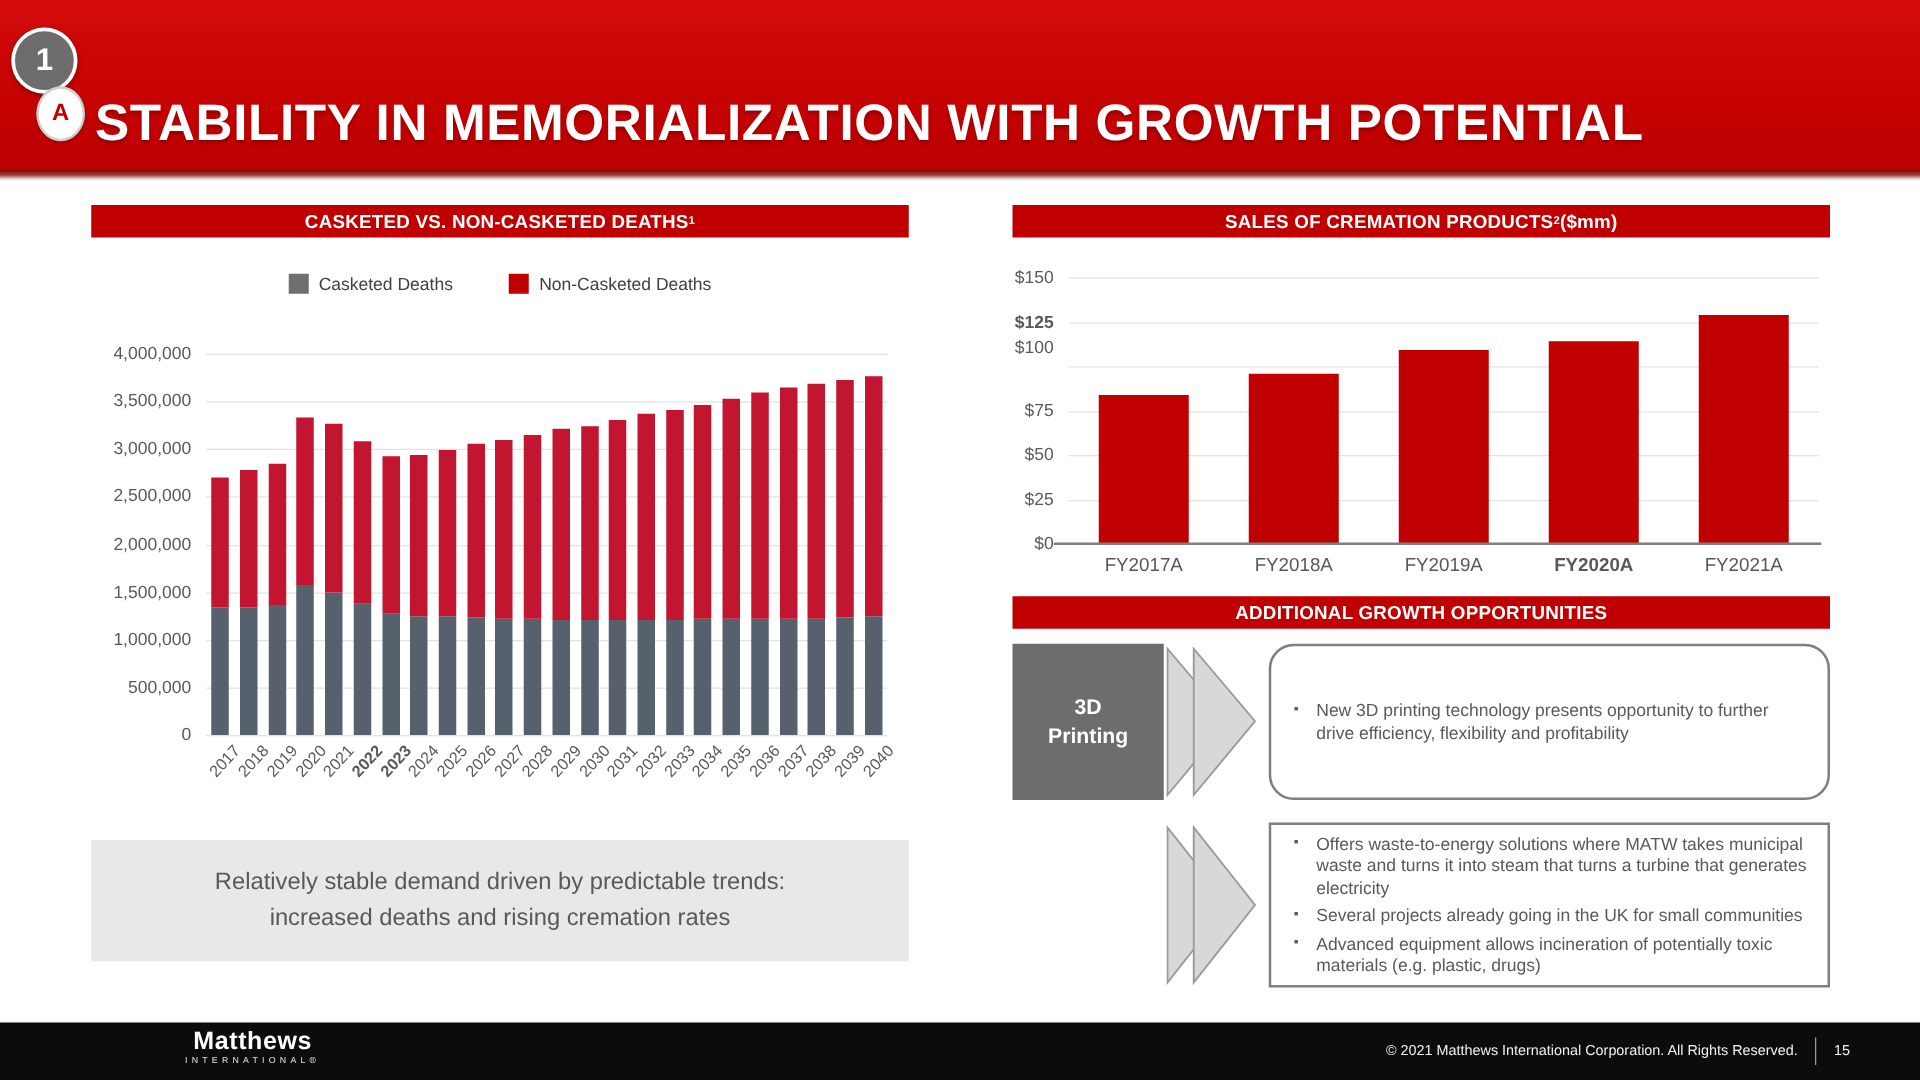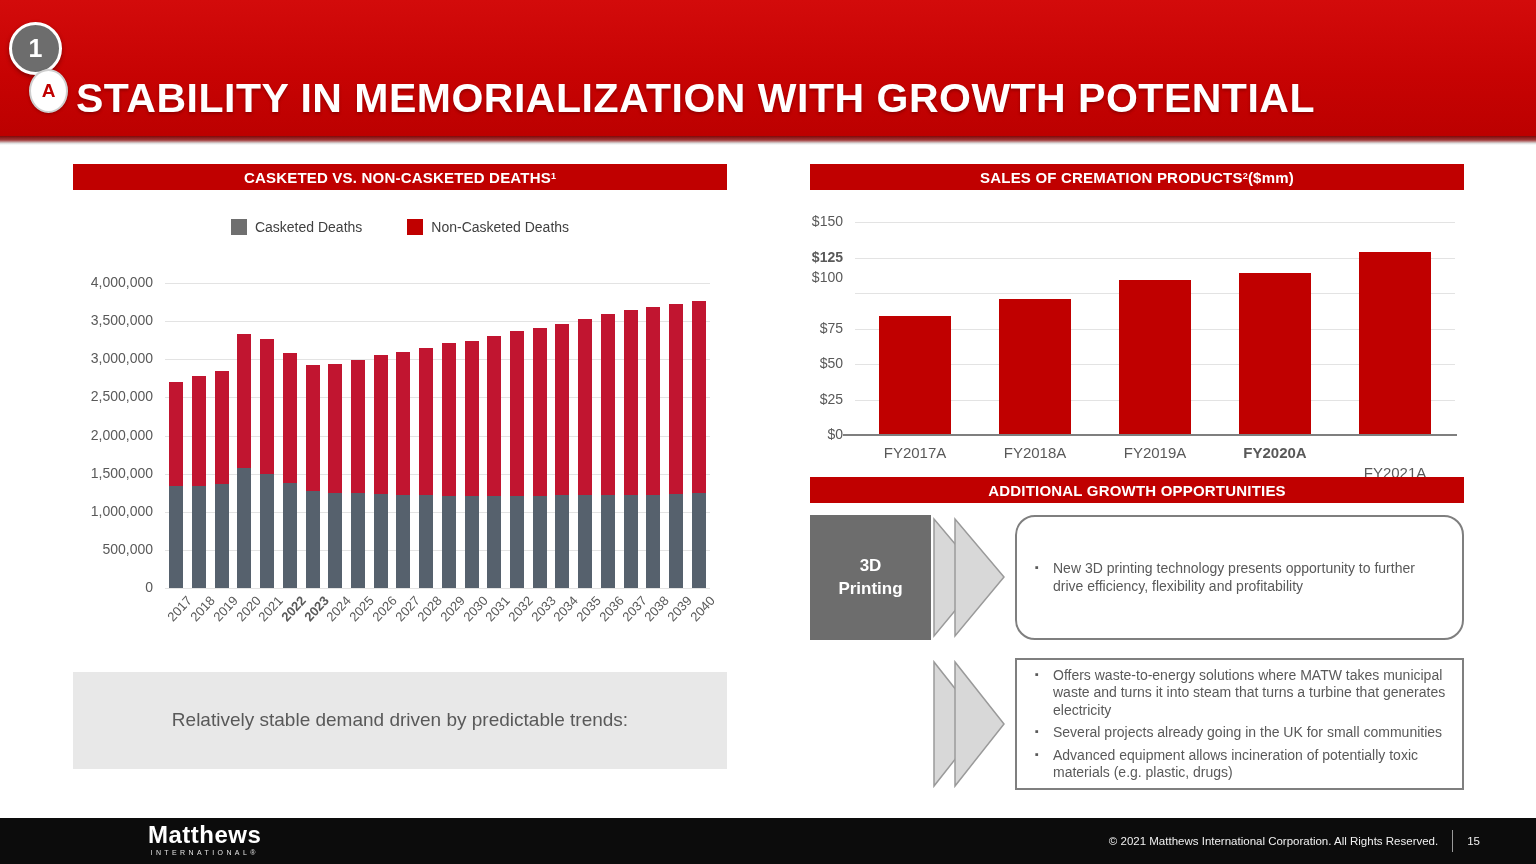--- a/index.html
+++ b/index.html
@@ -75,21 +75,21 @@
   #callout { position:absolute; left:73px; top:672px; width:654px; height:97px; background:#e8e8e8;
              display:flex; flex-direction:column; justify-content:center; text-align:center;
              font-size:19px; color:#595959; line-height:1.5; }
   #notes { position:absolute; left:100px; top:781px; font-size:11.5px; color:#808080; line-height:1.6;
            white-space:pre-wrap; }
   #notes sup { font-size:8px; }
 
   
   #footer { position:absolute; left:0; top:818px; width:1536px; height:46px; background:#0c0c0c; color:#fff; }
   #logo { position:absolute; left:148px; top:4px; text-align:center; }
-  #logo-main { font-size:24px; font-weight:bold; letter-spacing:.5px; line-height:1.1; }
+  #logo-main { font-size:20px; font-weight:bold; letter-spacing:.5px; line-height:1.1; }
   #logo-sub  { font-size:7px; letter-spacing:3.4px; color:#e3e3e3; margin-top:1px; }
   #footer-right { position:absolute; right:56px; top:0; height:46px; display:flex; align-items:center;
                   gap:14px; font-size:11.5px; color:#f0f0f0; }
   .fdiv { width:1px; height:22px; background:#9a9a9a; }
 </style>
 </head>
 <body>
 
 <div class="slide">
 
@@ -284,21 +284,21 @@
       <div class="ylab2" style="top: 204px;">$0</div>
       <div class="bar-seg" style="left: 24px; width: 72px; bottom: 0px; height: 119.28px; background: rgb(192, 0, 0);"></div>
       <div class="xlab2" style="left: 0px;">FY2017A</div>
       <div class="bar-seg" style="left: 144px; width: 72px; bottom: 0px; height: 136.32px; background: rgb(192, 0, 0);"></div>
       <div class="xlab2" style="left: 120px;">FY2018A</div>
       <div class="bar-seg" style="left: 264px; width: 72px; bottom: 0px; height: 154.78px; background: rgb(192, 0, 0);"></div>
       <div class="xlab2" style="left: 240px;">FY2019A</div>
       <div class="bar-seg" style="left: 384px; width: 72px; bottom: 0px; height: 161.88px; background: rgb(192, 0, 0);"></div>
       <div class="xlab2" style="left: 360px; font-weight: bold;">FY2020A</div>
       <div class="bar-seg" style="left: 504px; width: 72px; bottom: 0px; height: 183.18px; background: rgb(192, 0, 0);"></div>
-      <div class="xlab2" style="left: 480px; margin-top: 20px;">FY2021A</div>
+      <div class="xlab2" style="left: 480px;">FY2021A</div>
       <div class="axis2"></div>
     </div>
 
   <div class="banner" id="banner-growth">
     <span>ADDITIONAL GROWTH OPPORTUNITIES</span>
   </div>
 
   <div class="gray-box" id="gbox1">
       <div>3D</div>
       <div>Printing</div>
@@ -320,20 +320,21 @@
   <div class="bullet-box" id="bbox2">
     <ul class="bullets">
       <li>Offers waste-to-energy solutions where MATW takes municipal waste and turns it into steam that turns a turbine that generates electricity</li>
       <li>Several projects already going in the UK for small communities</li>
       <li>Advanced equipment allows incineration of potentially toxic materials (e.g. plastic, drugs)</li>
     </ul>
   </div>
 
   <div id="callout">
     <div>Relatively stable demand driven by predictable trends:</div>
+    <div>increased deaths and rising cremation rates</div>
   </div>
 
   <div id="notes">
     <div><span>Note:  All figures reflect fiscal years ended September 30</span><sup>th</sup><span>.</span></div>
     
   </div>
 
   <div id="footer">
     <div id="logo">
       <div id="logo-main">Matthews</div>

